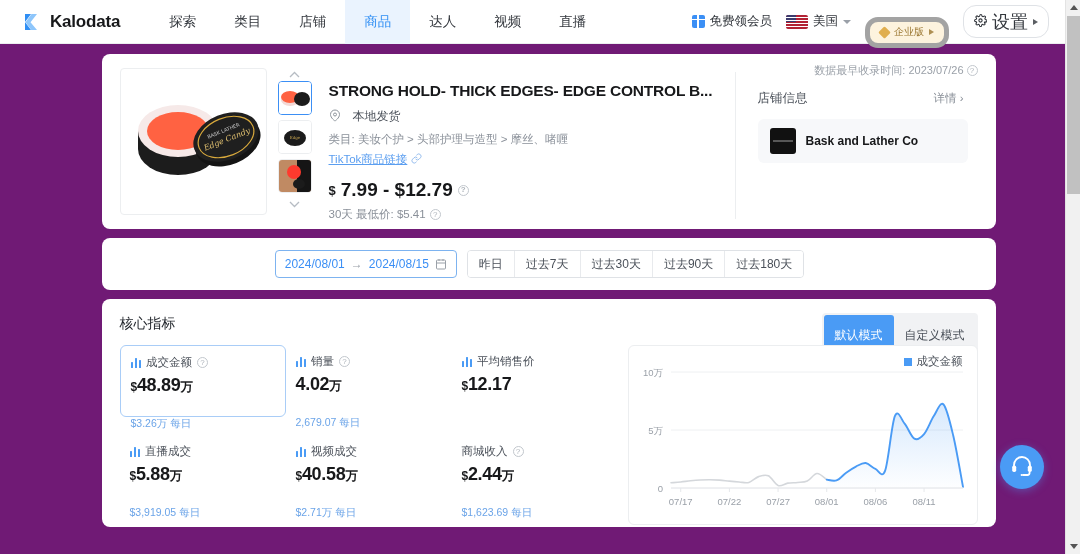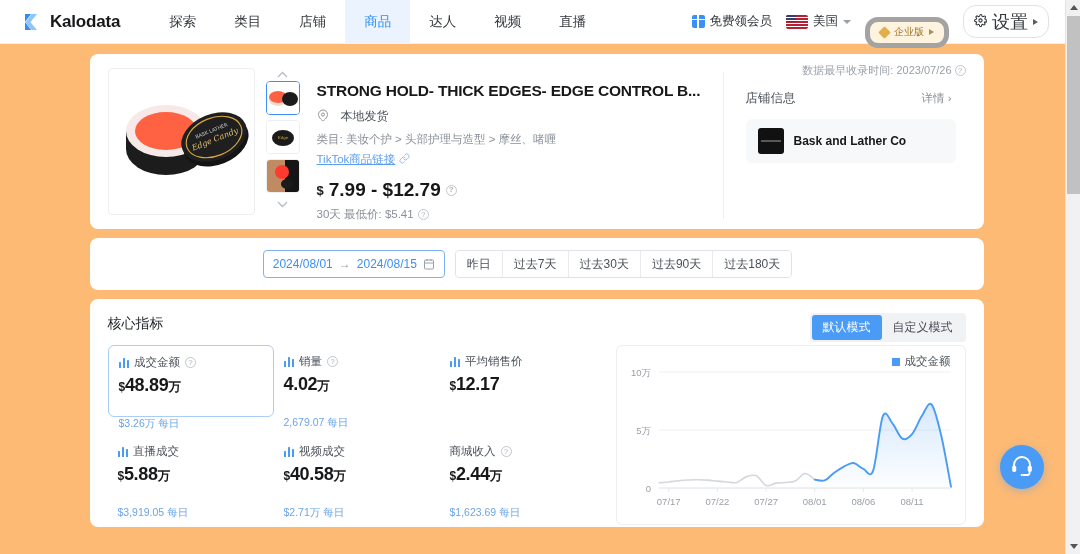--- a/index.html
+++ b/index.html
@@ -3,21 +3,21 @@
 <meta charset="utf-8">
 <style>
   * { box-sizing: border-box; margin: 0; padding: 0; }
   html, body {
     width: 1080px; height: 554px;
     overflow: hidden;
     font-family: "Liberation Sans", "DejaVu Sans", sans-serif;
     background: #f5f6f7;
     color: #1f2329;
   }
-  .page { position: relative; width: 1080px; height: 554px; background:#fdba74; overflow:hidden; }
+  .page { position: relative; width: 1080px; height: 554px; background:#701a75; overflow:hidden; }
 
   
   .topnav {
     position: absolute; top:0; left:0; width: 1065px; height: 44px;
     background:#fff; display:flex; align-items:center;
     border-bottom: 1px solid #eceef0;
     z-index: 20;
   }
   .brand { display:flex; align-items:center; gap:6px; margin-left: 22px; }
   .brand-mark { width:22px; height:22px; position:relative; }
@@ -56,21 +56,21 @@
   .scrollbar { position:absolute; right:0; top:0; width:15px; height:554px; background:#f1f1f1; border-left:1px solid #e3e3e3; z-index:30;}
   .sb-arrow { width:15px; height:15px; display:flex; align-items:center; justify-content:center;}
   .sb-arrow.top { position:absolute; top:0; }
   .sb-arrow.bottom { position:absolute; bottom:0; }
   .sb-arrow div { width:0;height:0;border-left:4px solid transparent;border-right:4px solid transparent; }
   .sb-arrow.top div { border-bottom:5px solid #555; }
   .sb-arrow.bottom div { border-top:5px solid #555; }
   .sb-thumb { position:absolute; top:16px; left:1px; width:13px; height:178px; background:#c1c1c1; }
 
   
-  .content { position:absolute; top:44px; left:4px; width:1065px; height:510px; }
+  .content { position:absolute; top:44px; left:16px; width:1065px; height:510px; }
 
   .card {
     background:#fff; border-radius:8px; margin: 0 auto;
     width: 894px;
   }
 
   
   .prodcard { position:relative; margin-top:10px; height:175px; padding: 14px 18px 0 18px; display:flex; }
   .stamp {
     position:absolute; right:18px; top:9px; font-size:11px; color:#9aa0a8;
@@ -134,21 +134,21 @@
   }
   .seg:last-child { border-right:none; }
 
   
   .metcard { margin-top:9px; height:228px; padding: 16px 18px 0 18px; position:relative; }
   .metcard h3 { font-size:14px; font-weight:normal; color:#1f2329; }
   .modetoggle {
     position:absolute; right:18px; top:14px; display:flex;
     background:#f1f2f4; border-radius:4px; padding:2px;
   }
-  .mode { font-size:12px; padding:4px 11px; border-radius:3px; color:#4a5059; cursor:pointer;}
+  .mode { font-size:12px; padding:12px 11px; border-radius:3px; color:#4a5059; cursor:pointer;}
   .mode.active { background:#4a9bf5; color:#fff; }
 
   .metbody { display:flex; margin-top:12px; }
   .metgrid { width:500px; display:flex; flex-wrap:wrap; }
   .metcell { width:166px; height:72px; padding: 9px 10px; border-radius:6px; }
   .metcell.hl { border:1px solid #a9cdf7; background:#fff; }
   .metlabel { display:flex; align-items:center; gap:5px; font-size:11.5px; color:#4a5059;}
   .bars { display:inline-flex; align-items:flex-end; gap:1.5px; height:10px;}
   .bars i { width:2.5px; background:#4a9bf5; border-radius:.5px; display:block;}
   .bars i:nth-child(1){height:6px;} .bars i:nth-child(2){height:10px;} .bars i:nth-child(3){height:7.5px;}

